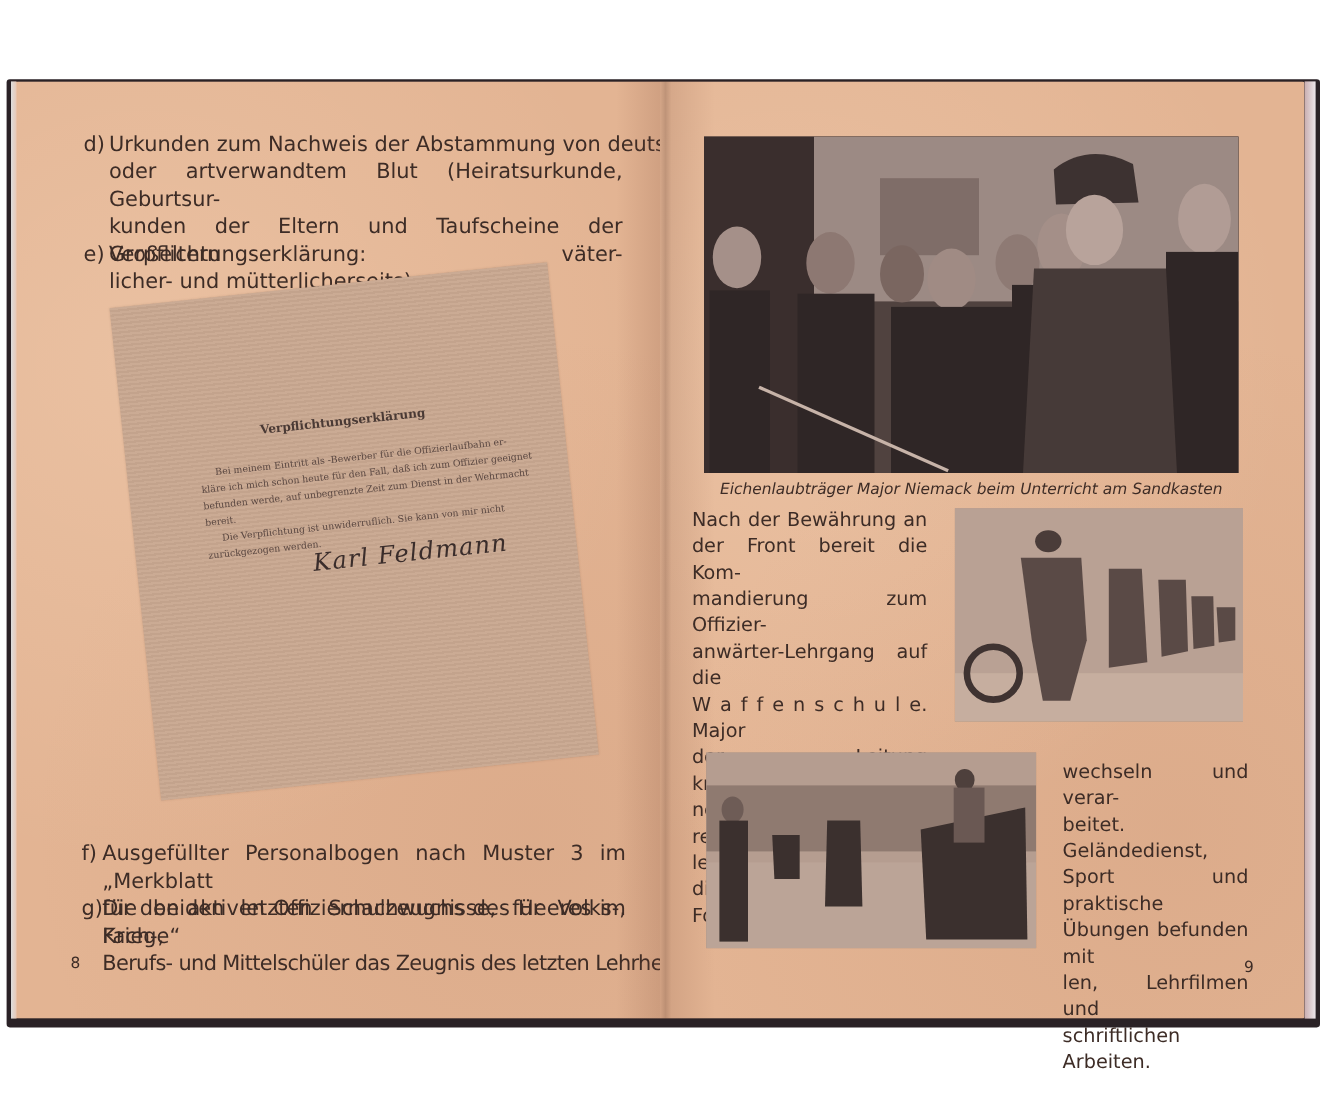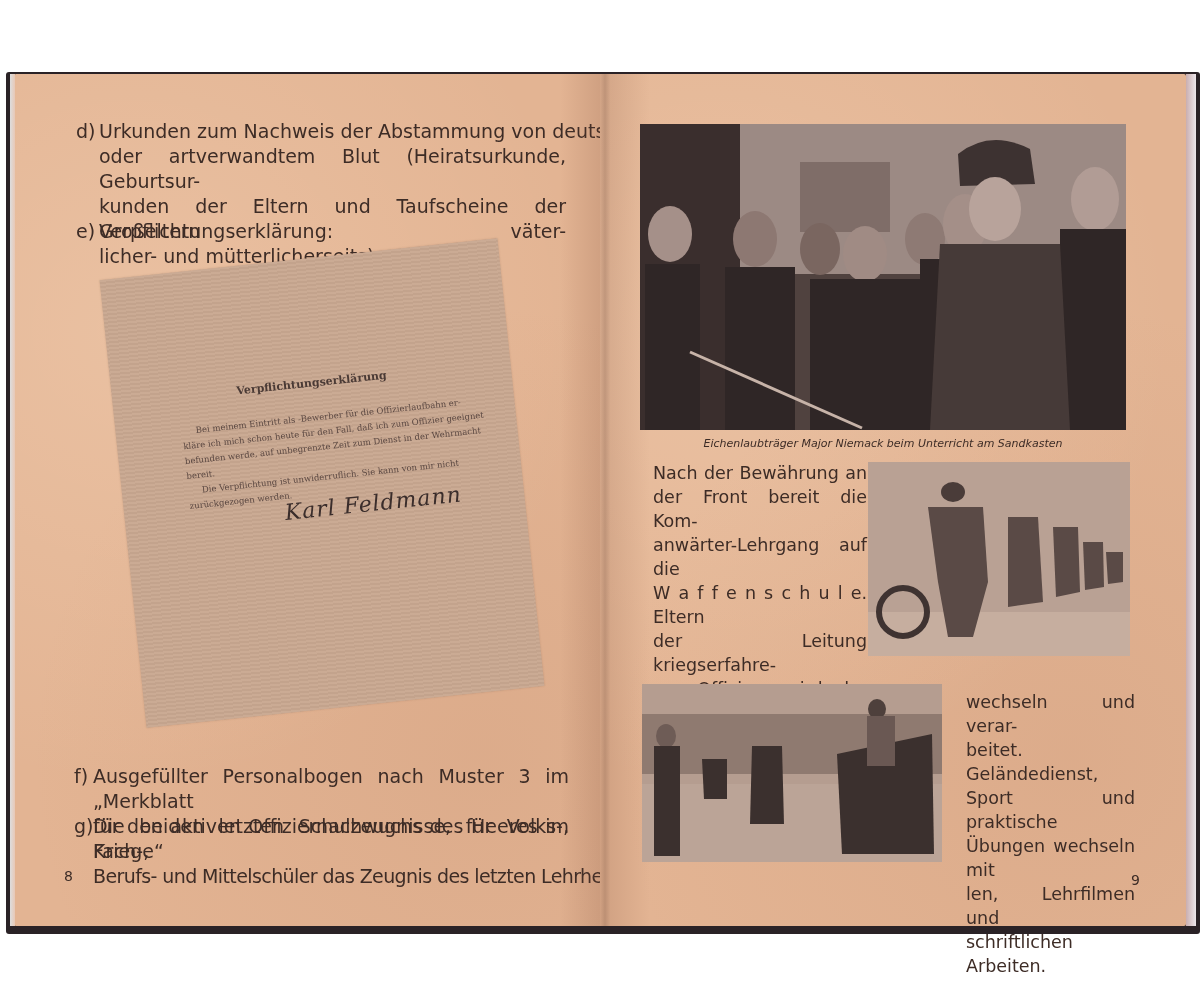--- a/index.html
+++ b/index.html
@@ -67,21 +67,21 @@
   }
 
   
   .photo { position: absolute; overflow: hidden; }
   .photo-1 { left: 640px; top: 124px; width: 486px; height: 306px; background: #4b3c3a; }
   .photo-2 { left: 868px; top: 462px; width: 262px; height: 194px; background: #b39a8c; }
   .photo-3 { left: 642px; top: 684px; width: 300px; height: 178px; background: #ab9486; }
 
   .caption {
     position: absolute; left: 648px; top: 437px; width: 470px; text-align: center;
-    font-family: "DejaVu Sans", sans-serif; font-style: italic; font-size: 11px; color: #3d2c26;
+    font-family: "DejaVu Sans", sans-serif; font-style: italic; font-size: 14px; color: #3d2c26;
   }
   .para-block { position: absolute; font-size: 17.5px; line-height: 24px; color: #3d2c26; text-align: justify; }
   .para-block span { display: block; text-align-last: justify; }
 </style>
 </head>
 <body>
 
 <div class="book"></div>
 
 <div class="page page-left"></div>
@@ -163,25 +163,26 @@
 
     <path d="M318 30 Q350 5 390 25 L395 60 L320 62 Z" fill="#3d3231"></path>
     <ellipse cx="355" cy="85" rx="26" ry="32" fill="#b8a39b"></ellipse>
     <path d="M300 120 L420 120 L430 306 L290 306 Z" fill="#463a38"></path>
     <line x1="50" y1="228" x2="222" y2="304" stroke="#c7b3a8" stroke-width="3"></line>
   </svg>
 </div>
 
 <div class="caption">Eichenlaubträger Major Niemack beim Unterricht am Sandkasten</div>
 
-<div class="para-block" style="left:653px;top:461px;width:214px;">
+<div class="para-block" style="left:629px;top:461px;width:214px;">
   <span>Nach der Bewährung an</span>
   <span>der Front bereit die Kom-</span>
+  <span>mandierung zum Offizier-</span>
   <span>anwärter-Lehrgang auf die</span>
-  <span>W a f f e n s c h u l e. Eltern</span>
+  <span>W a f f e n s c h u l e. Major</span>
   <span>der Leitung kriegserfahre-</span>
   <span>ner Offiziere wird der</span>
   <span>reiche Lehrstoff in leben-</span>
   <span>diger, anschaulicher Form</span>
 </div>
 
 <div class="photo photo-2">
   <svg width="262" height="194" viewBox="0 0 262 194">
     <rect width="262" height="194" fill="#b9a194"></rect>
     <rect x="0" y="150" width="262" height="44" fill="#c6ae9f"></rect>
@@ -211,18 +212,18 @@
       <ellipse cx="235" cy="25" rx="9" ry="10" fill="#4e403c"></ellipse>
       <rect x="225" y="32" width="28" height="50" fill="#6a5853"></rect>
     </g>
   </svg>
 </div>
 
 <div class="para-block" style="left:966px;top:690px;width:169px;">
   <span>wechseln und verar-</span>
   <span>beitet. Geländedienst,</span>
   <span>Sport und praktische</span>
-  <span>Übungen wechseln mit</span>
+  <span>Übungen befunden mit</span>
   <span>len, Lehrfilmen und</span>
   <span>schriftlichen Arbeiten.</span>
 </div>
 
 <div class="page-num" style="left:1131px;top:872px;">9</div>
 
 </body></html>

